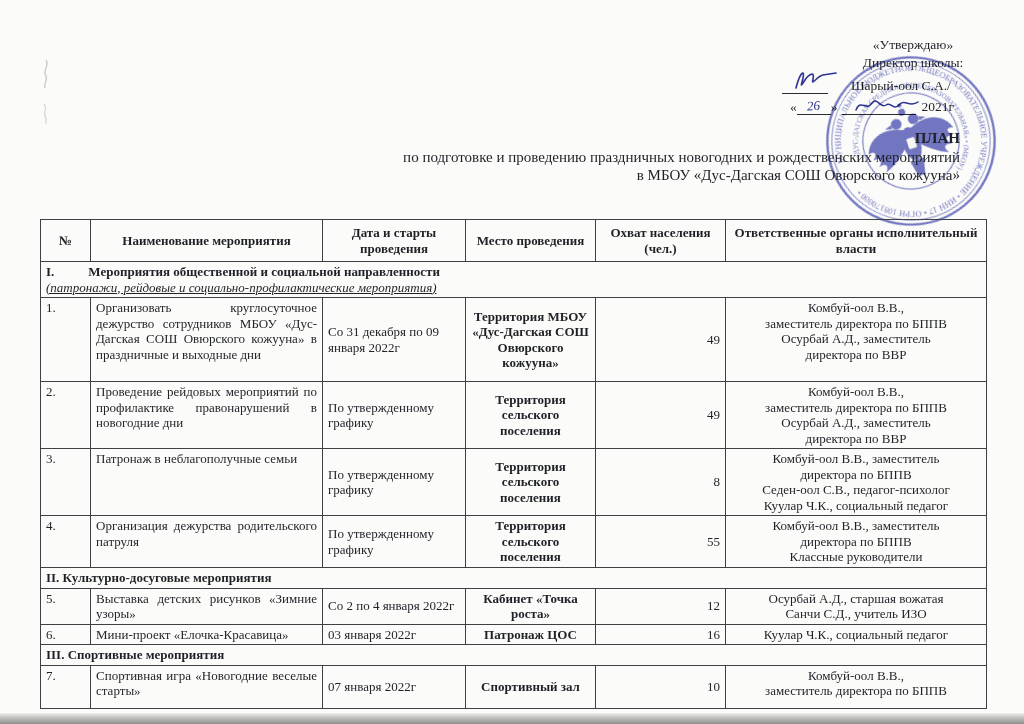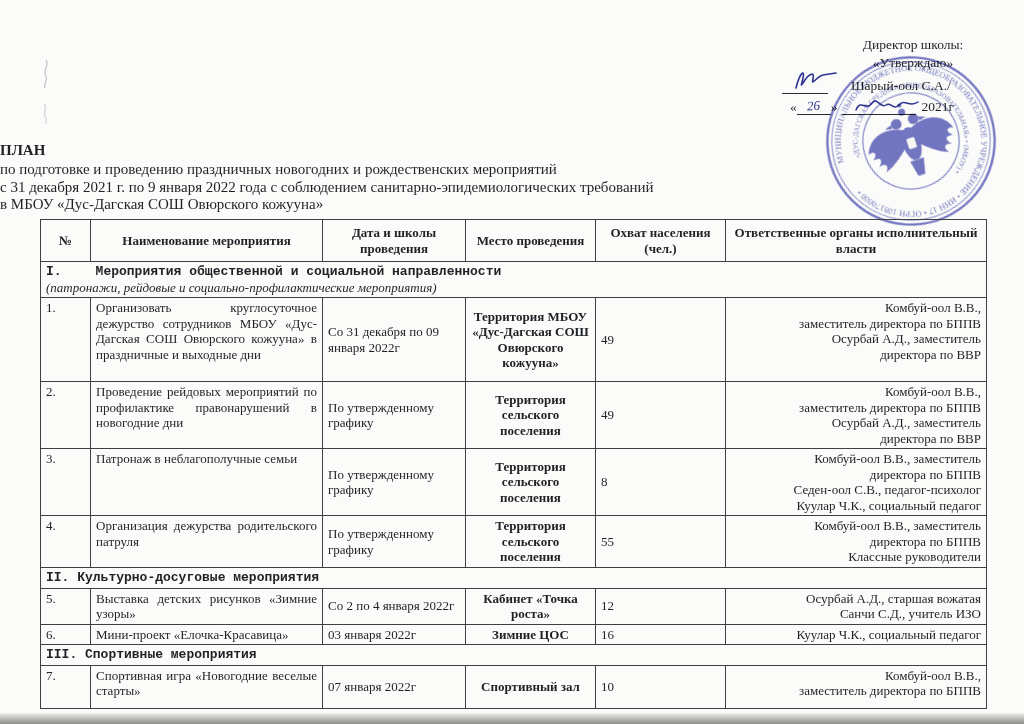--- a/index.html
+++ b/index.html
@@ -19,21 +19,21 @@
   .sig-line-row{position:absolute;left:782px;top:78px;width:226px;display:flex;align-items:center;gap:19px;}
   .uline{display:inline-block;border-bottom:1px solid #2a2d33;}
   .name-line{margin-left:4px;font-size:13.5px;}
   .date-row{position:absolute;left:790px;top:98px;display:flex;align-items:flex-end;font-size:13.5px;}
   .pen-text{
     font-style:italic;color:var(--pen,#2e3490);
     font-size:13px;transform:rotate(-4deg);display:inline-block;
   }
   .sig-svg{position:absolute;}
   
-  .title-block{position:absolute;left:0;top:142px;width:960px;text-align:left;}
+  .title-block{position:absolute;left:0;top:130px;width:960px;text-align:right;}
   .title-block .t1{font-weight:bold;font-size:15px;margin-bottom:2px;}
   .title-block .tl{font-size:15px;line-height:17.5px;}
   
   .stamp{
     position:absolute;left:822px;top:52px;
     transform:rotate(-18deg);
     mix-blend-mode:multiply;opacity:.85;
   }
   
   .pencil-mark{position:absolute;left:34px;top:56px;opacity:.45;}
@@ -49,37 +49,37 @@
     overflow:hidden;
   }
   table.plan th{
     font-weight:bold;text-align:center;vertical-align:middle;
     font-size:13px;line-height:16px;padding:3px 2px;
   }
   td.cell-num{vertical-align:top;text-align:left;padding-left:7px;}
   td.cell-name{vertical-align:top;text-align:justify;}
   td.cell-date{vertical-align:middle;text-align:left;}
   td.cell-place{vertical-align:middle;text-align:center;font-weight:bold;}
-  td.cell-coverage{vertical-align:middle;text-align:left;font-family:Liberation Serif, serif;}
-  td.cell-responsible{vertical-align:top;text-align:right;white-space:pre-line;}
-  .sec-title{font-weight:bold;font-family:Liberation Mono, monospace;}
+  td.cell-coverage{vertical-align:middle;text-align:right;font-family:Liberation Serif, serif;}
+  td.cell-responsible{vertical-align:top;text-align:center;white-space:pre-line;}
+  .sec-title{font-weight:bold;}
   .sec-label{display:inline-block;margin-right:34px;font-weight:bold;}
-  .sec-sub{font-style:italic;font-weight:normal;}
+  .sec-sub{font-style:italic;font-weight:normal;text-decoration:underline;}
 </style>
 </head>
 <body>
 
 <svg class="pencil-mark" width="24" height="70" viewBox="0 0 24 70">
   <path d="M12 4 C16 10 8 14 12 20 C14 25 9 28 11 32" fill="none" stroke="#8c8f94" stroke-width="1.4"></path>
   <path d="M10 48 C14 52 8 58 12 62 C13 64 11 66 12 68" fill="none" stroke="#9a9da1" stroke-width="1.1"></path>
 </svg>
 
 <div class="approval">
+  <div class="c">«Утверждаю»</div>
   <div class="c">Директор школы:</div>
-  <div class="c">«Утверждаю»</div>
 </div>
 
 <div class="sig-line-row">
   <span class="uline" style="width:46px;height:14px;"></span>
   <span class="name-line">Шарый-оол С.А./</span>
 </div>
 
 <svg class="sig-svg" style="left:790px;top:66px;" width="52" height="26" viewBox="0 0 52 26">
   <path d="M6 22 C10 6 15 3 13 12 C12 18 9 23 15 14 C19 8 25 5 23 13 C21 21 27 10 33 9 L46 7" fill="none" style="stroke:var(--pen,#2e3490)" stroke-width="1.6" stroke-linecap="round"></path>
 </svg>
@@ -127,38 +127,37 @@
       <path d="M98 60 h4 v-4 h-4 Z"></path>
       <path d="M92 122 L108 122 L104 140 L96 140 Z"></path>
       <rect x="95" y="96" width="10" height="13" rx="2" fill="#fbfbf9" style="stroke:var(--stamp,#5b60bb)" stroke-width="1"></rect>
     </g>
   </g>
 </svg>
 
 <div class="title-block">
   <div class="t1">ПЛАН</div>
   <div class="tl">по подготовке и проведению праздничных новогодних и рождественских мероприятий</div>
-  <div class="tl">с 31 декабря 2021 г. по 9 января 2022 года с соблюдением санитарно-эпидемиологических требований</div>
   <div class="tl">в МБОУ «Дус-Дагская СОШ Овюрского кожууна»</div>
 </div>
 
 <table class="plan">
   <colgroup>
     <col style="width:50px">
       <col style="width:232px">
       <col style="width:143px">
     <col style="width:130px">
       <col style="width:130px">
       <col style="width:261px">
   </colgroup>
   <thead>
     <tr style="height:42px">
       <th>№</th>
       <th>Наименование мероприятия</th>
-      <th>Дата и школы проведения</th>
+      <th>Дата и старты проведения</th>
       <th>Место проведения</th>
       <th>Охват населения (чел.)</th>
       <th>Ответственные органы исполнительный власти</th>
     </tr>
   </thead>
   <tbody>
       <tr style="height: 36px;">
         <td colspan="6">
           <div class="sec-title"><span class="sec-label">I.</span><span>Мероприятия общественной и социальной направленности</span></div>
           <div class="sec-sub">(патронажи, рейдовые и социально-профилактические мероприятия)</div>
@@ -218,21 +217,21 @@
         <td class="cell-date">Со 2 по 4 января 2022г</td>
         <td class="cell-place">Кабинет «Точка роста»</td>
         <td class="cell-coverage">12</td>
         <td class="cell-responsible">Осурбай А.Д., старшая вожатая
 Санчи С.Д., учитель ИЗО</td>
       </tr>
       <tr style="height: 20px;">
         <td class="cell-num">6.</td>
         <td class="cell-name">Мини-проект «Елочка-Красавица»</td>
         <td class="cell-date">03 января 2022г</td>
-        <td class="cell-place">Зимние ЦОС</td>
+        <td class="cell-place">Патронаж ЦОС</td>
         <td class="cell-coverage">16</td>
         <td class="cell-responsible">Куулар Ч.К., социальный педагог</td>
       </tr>
       <tr style="height: 20px;">
         <td colspan="6">
           <div class="sec-title"><span>III. Спортивные мероприятия</span></div>
         </td>
       </tr>
       <tr style="height: 43px;">
         <td class="cell-num">7.</td>

